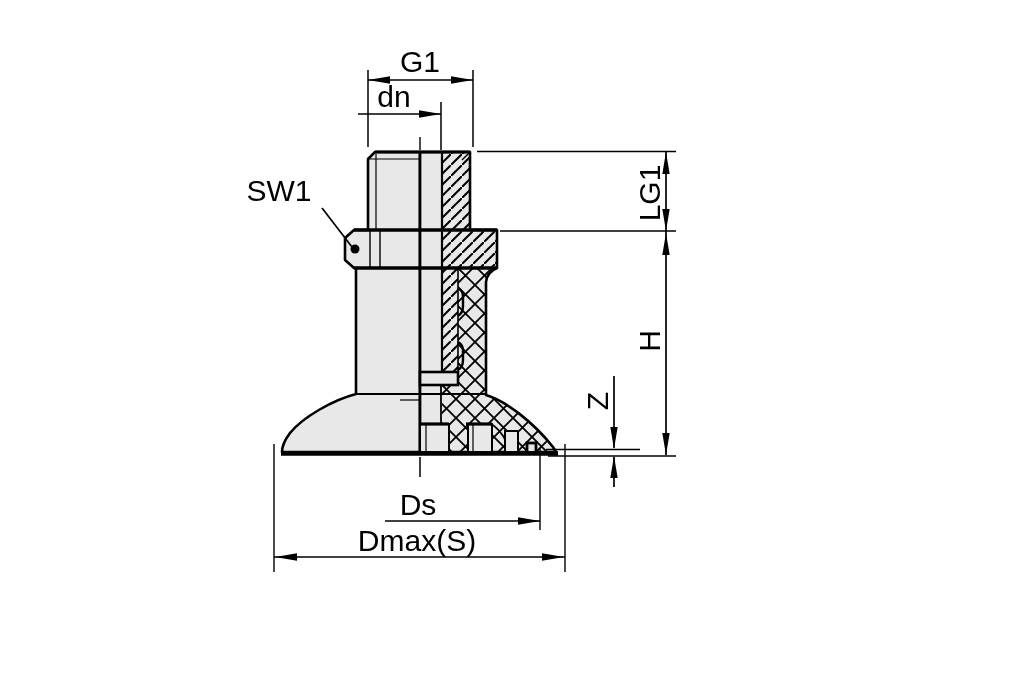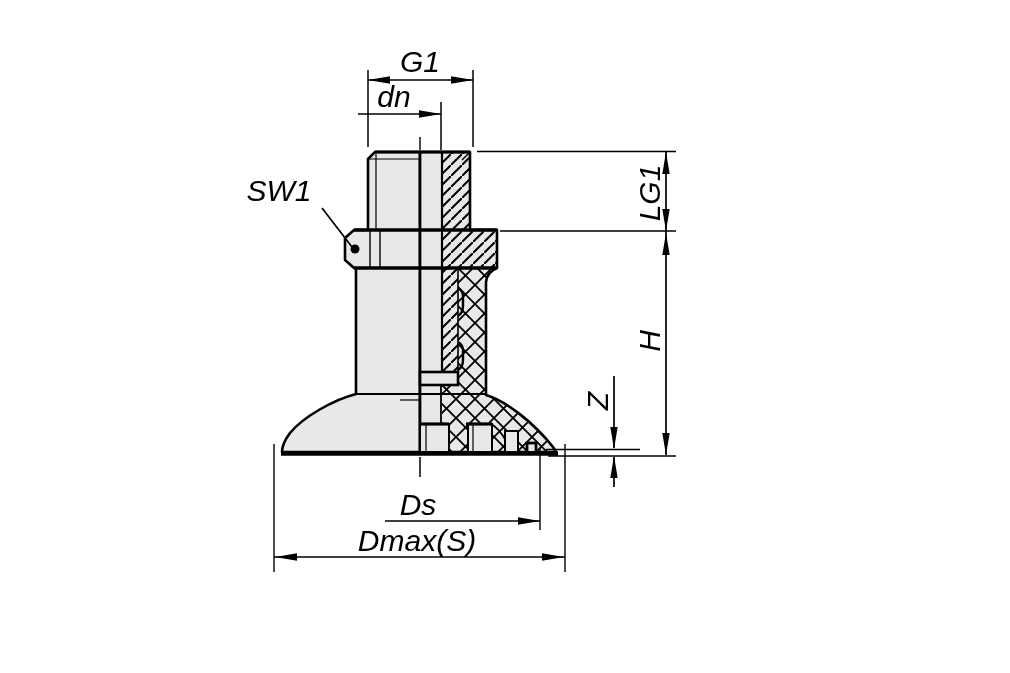--- a/index.html
+++ b/index.html
@@ -2,21 +2,20 @@
 <html><head>
 <meta charset="utf-8">
 <style>
   html,body{margin:0;padding:0;background:#ffffff;}
   .canvas{
     position:relative;
     width:1010px;height:673px;
     background:#ffffff;
     font-family:"Liberation Sans", sans-serif;
     overflow:hidden;
-    font-style:italic;
   }
   svg{display:block;}
   text{
     font-family:"Liberation Sans", sans-serif;
     font-size:30px;
     fill:#000000;
   }
 </style>
 </head>
 <body>

